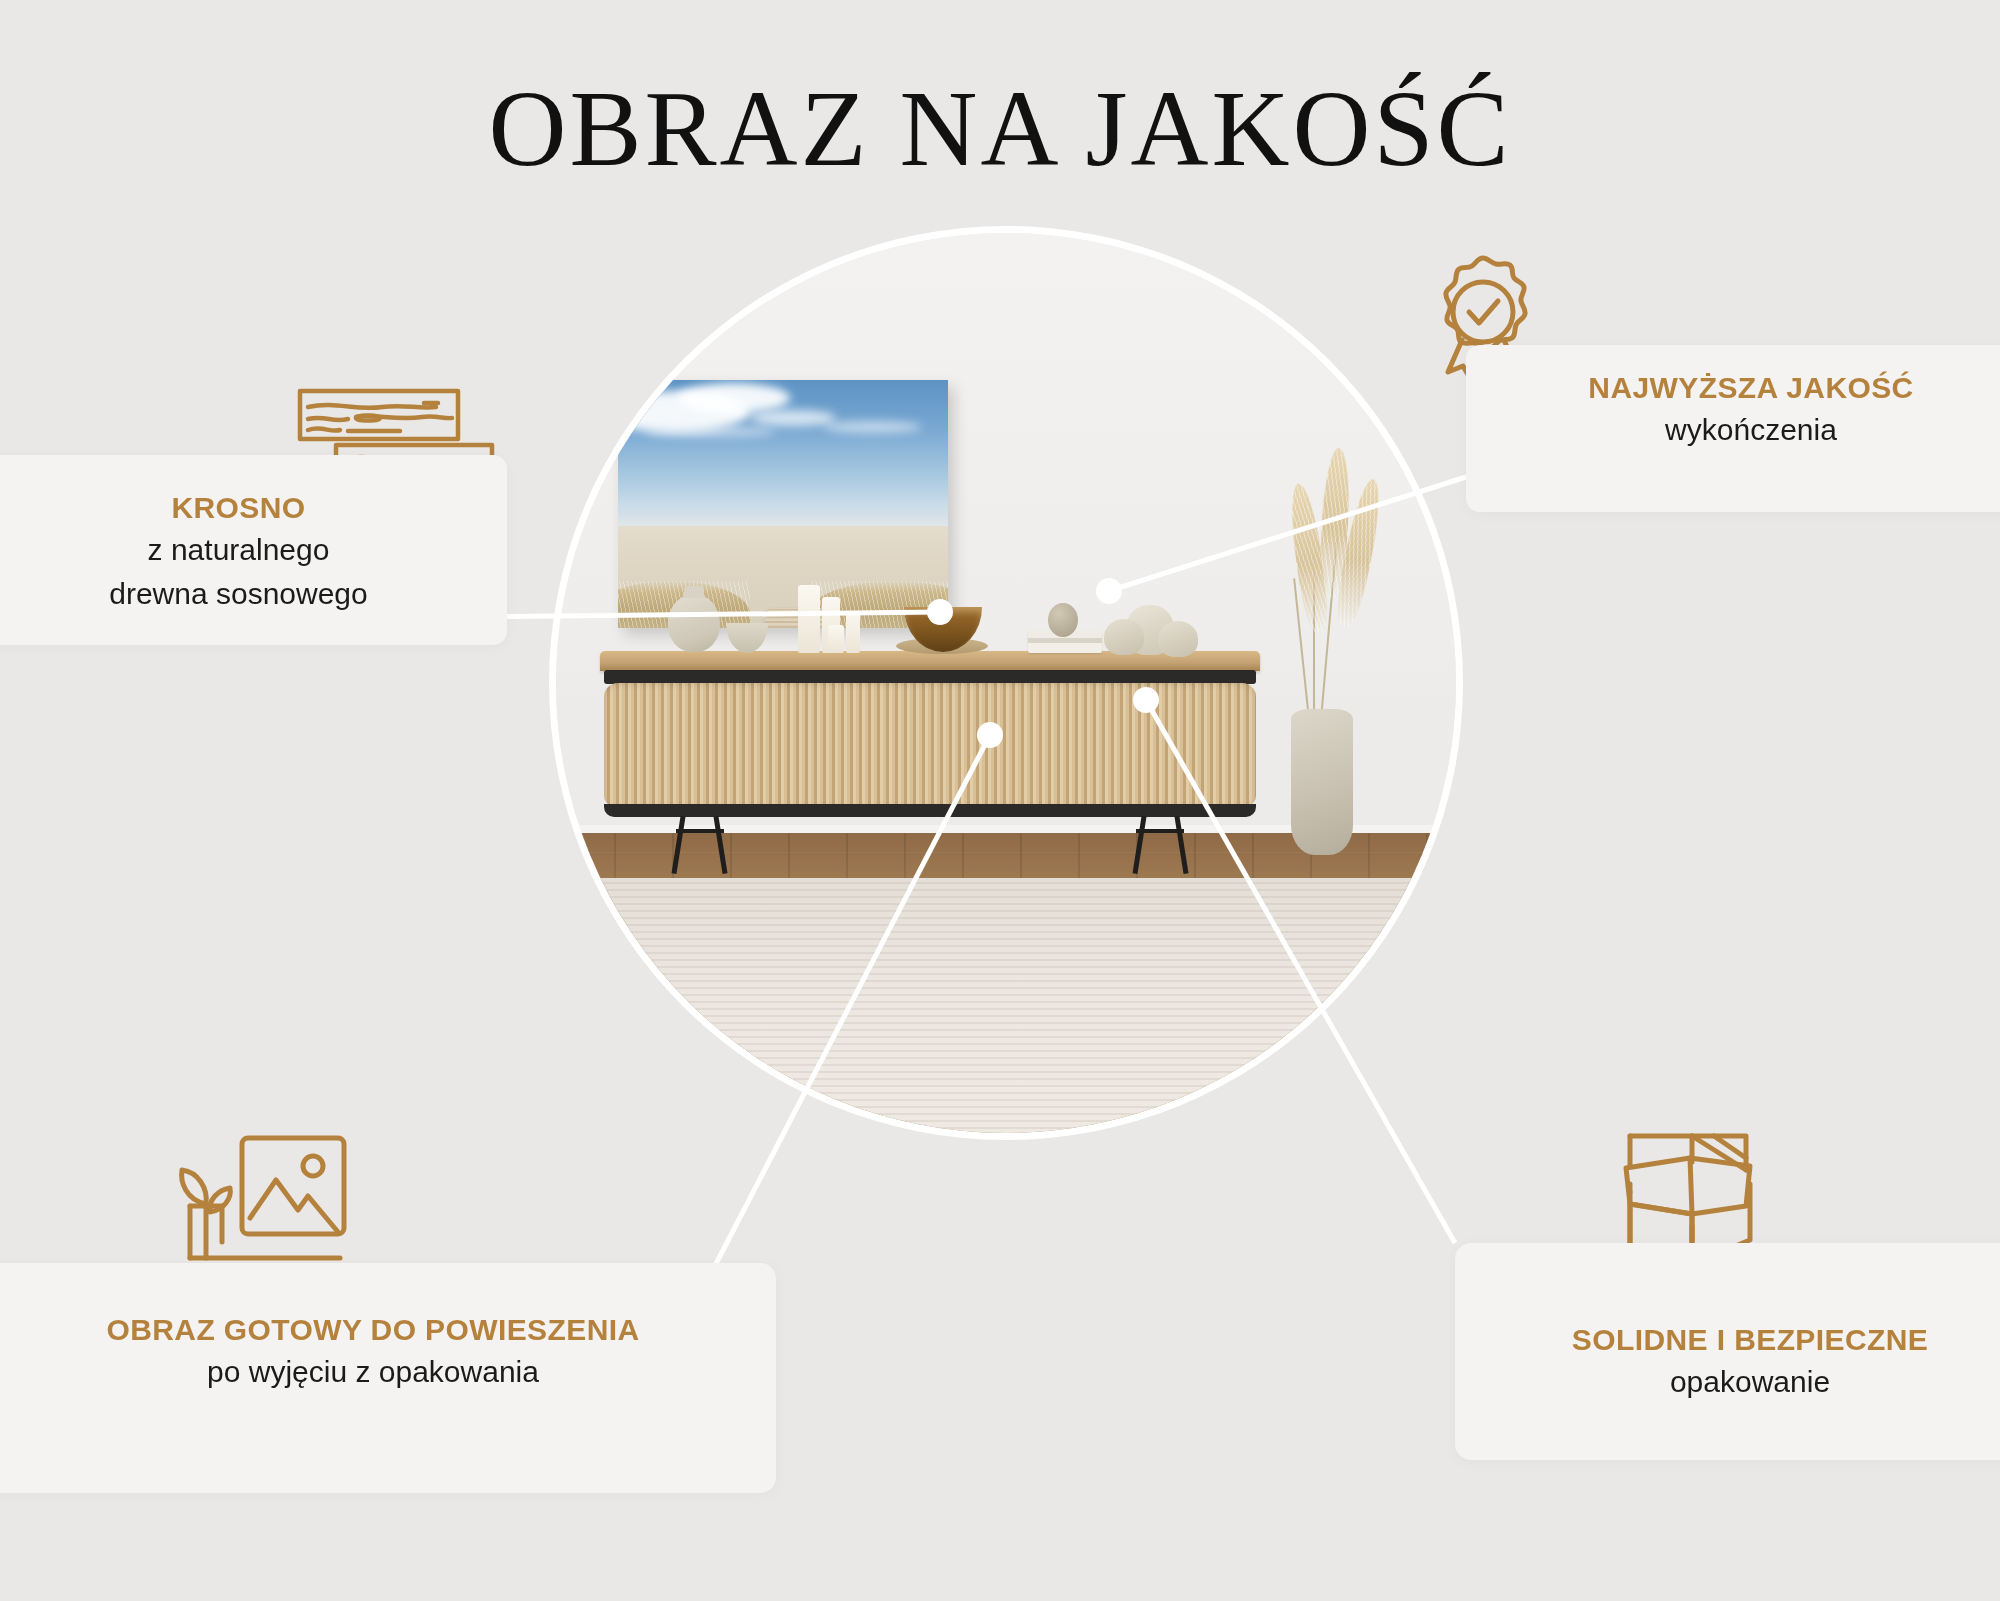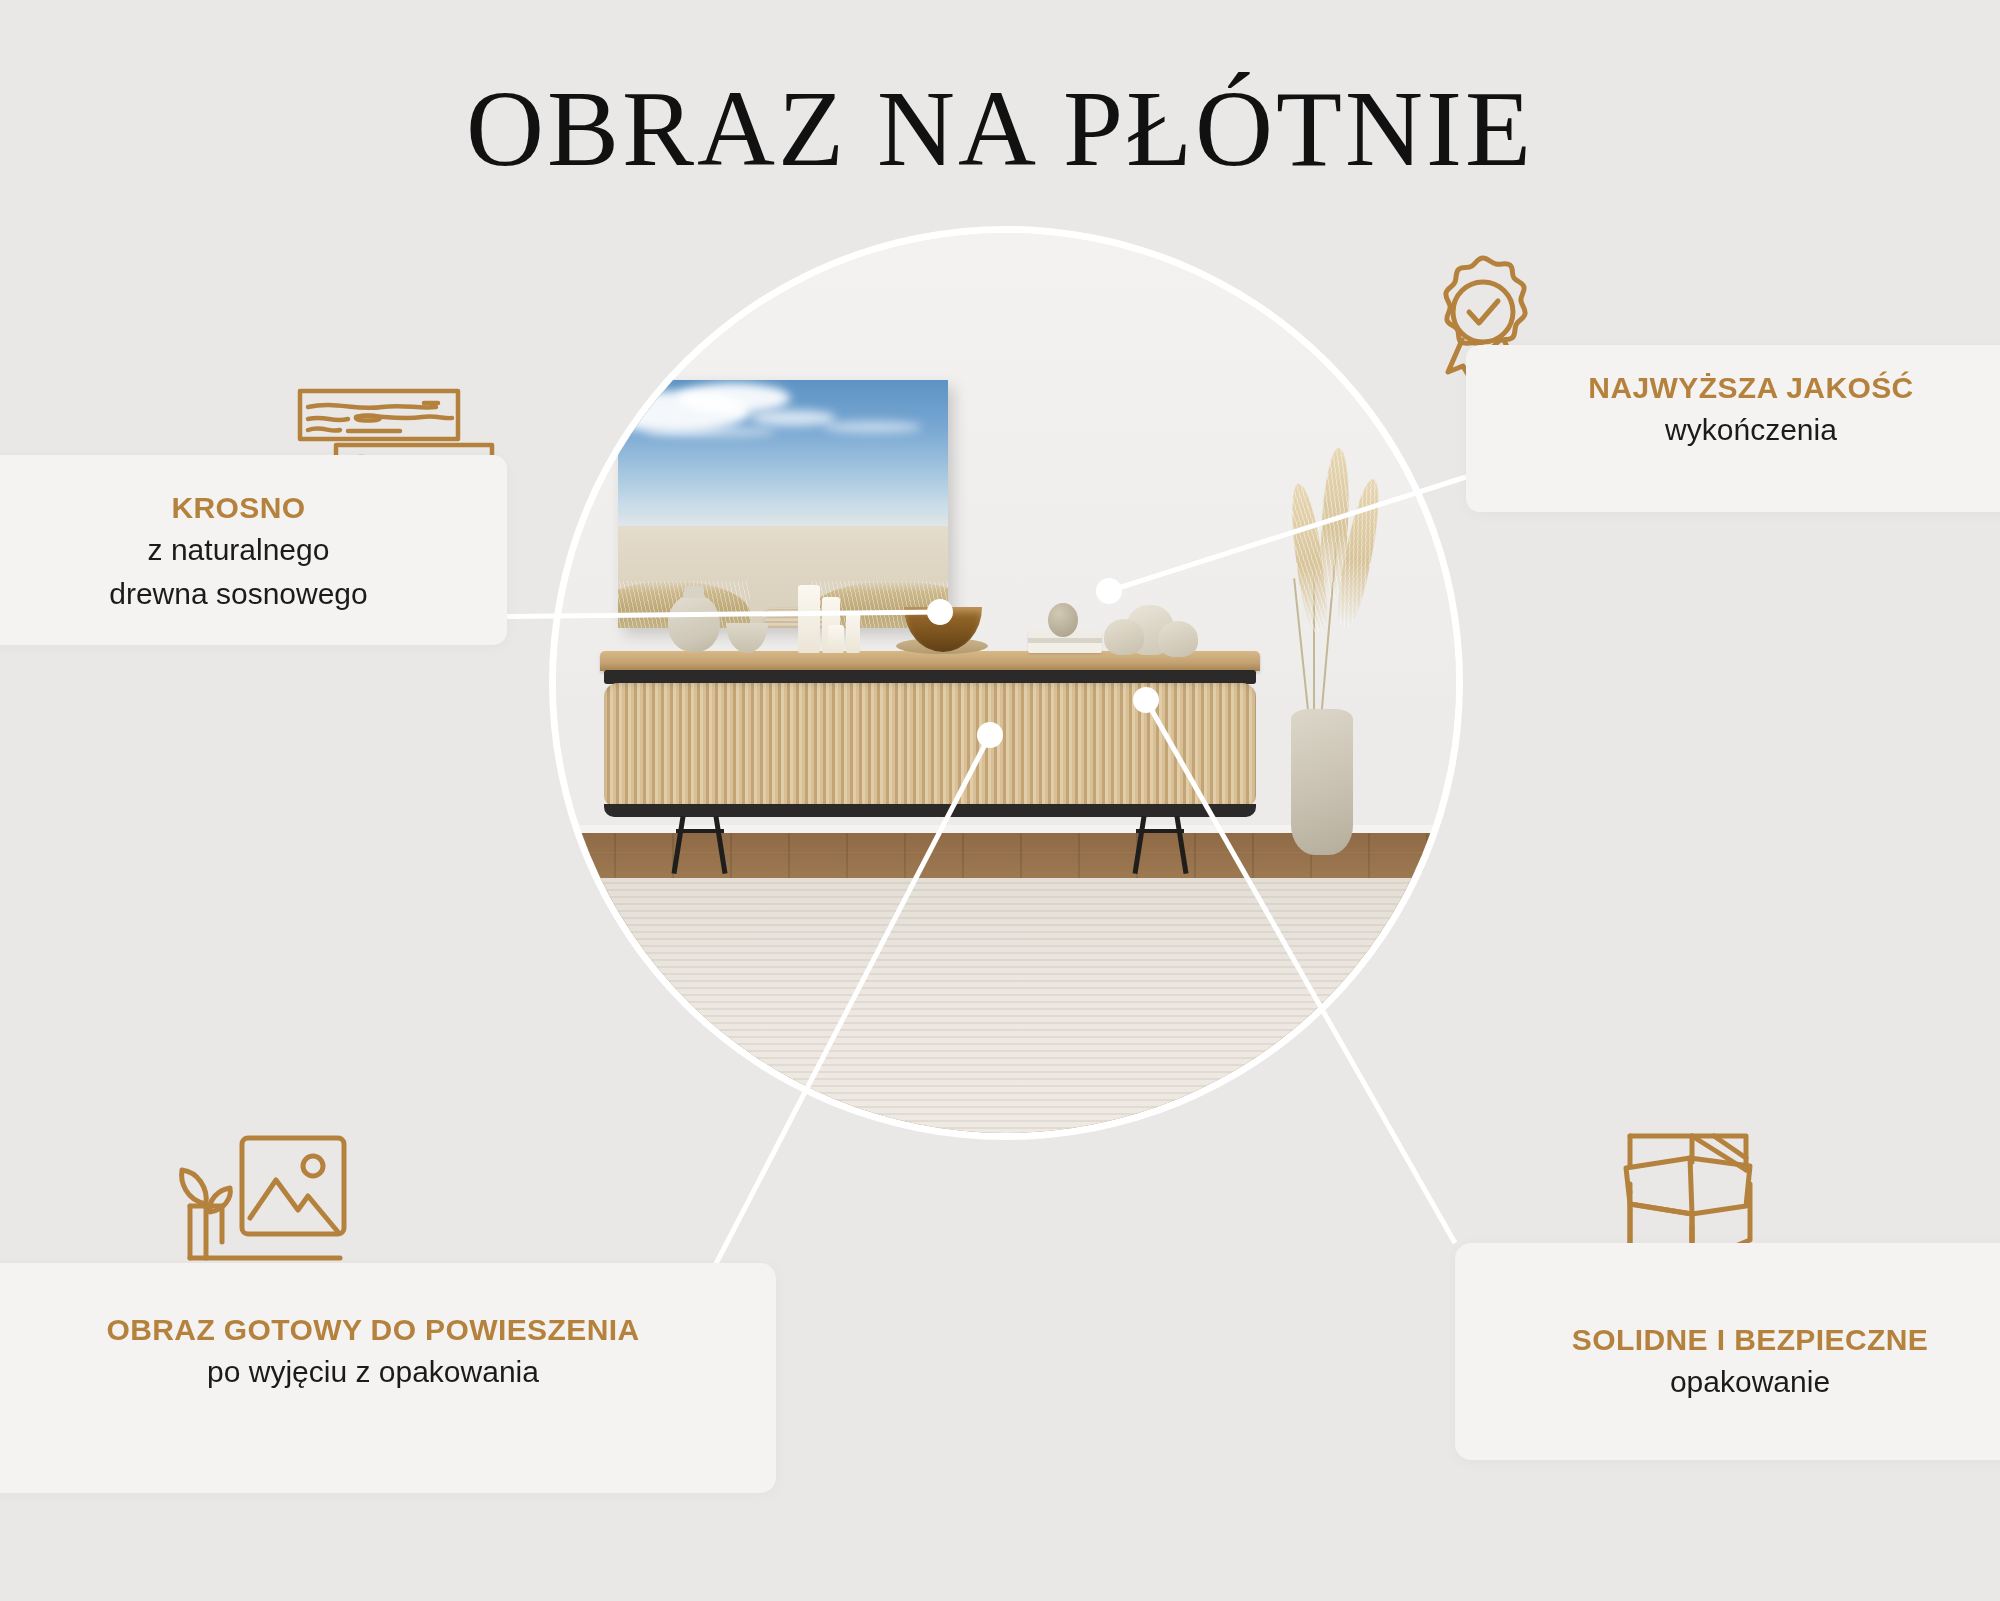--- a/index.html
+++ b/index.html
@@ -265,21 +265,21 @@
   #icon-wood{ left:296px; top:387px; }
   #icon-badge{ left:1418px; top:252px; }
   #icon-frame{ left:150px; top:1130px; }
   #icon-box{ left:1618px; top:1122px; }
 </style>
 </head>
 <body>
 
 <div id="stage">
 
-  <div class="title">OBRAZ NA PŁÓTNIE</div>
+  <div class="title">OBRAZ NA JAKOŚĆ</div>
 
   <div class="scene-wrap">
     <div class="room">
       <div class="baseboard"></div>
       <div class="floor"></div>
       <div class="rug"></div>
 
       <div class="artwork">
         <div class="art-sky">
           <div class="cloud" style="left:-6%;top:8%;width:46%;height:30%;"></div>

